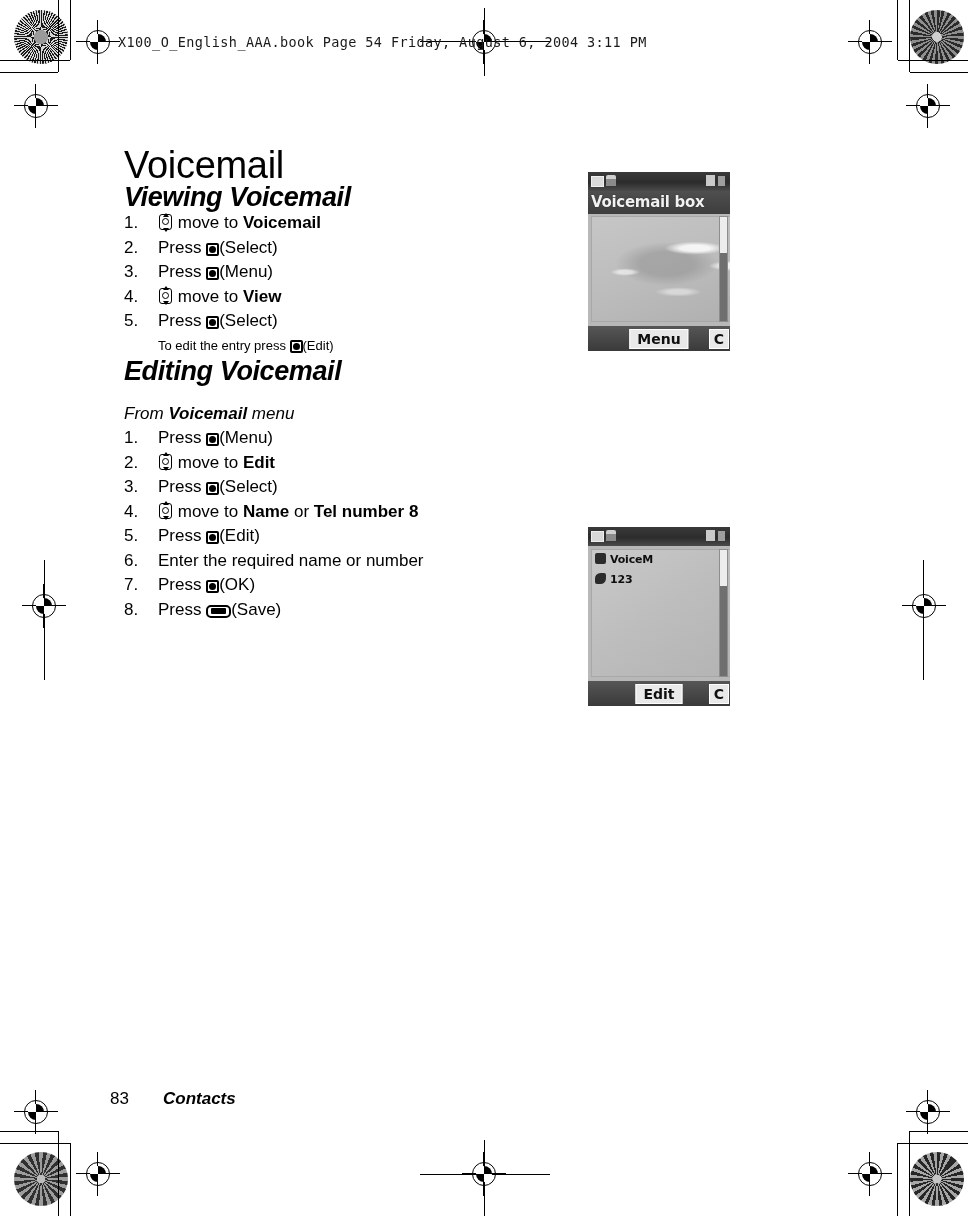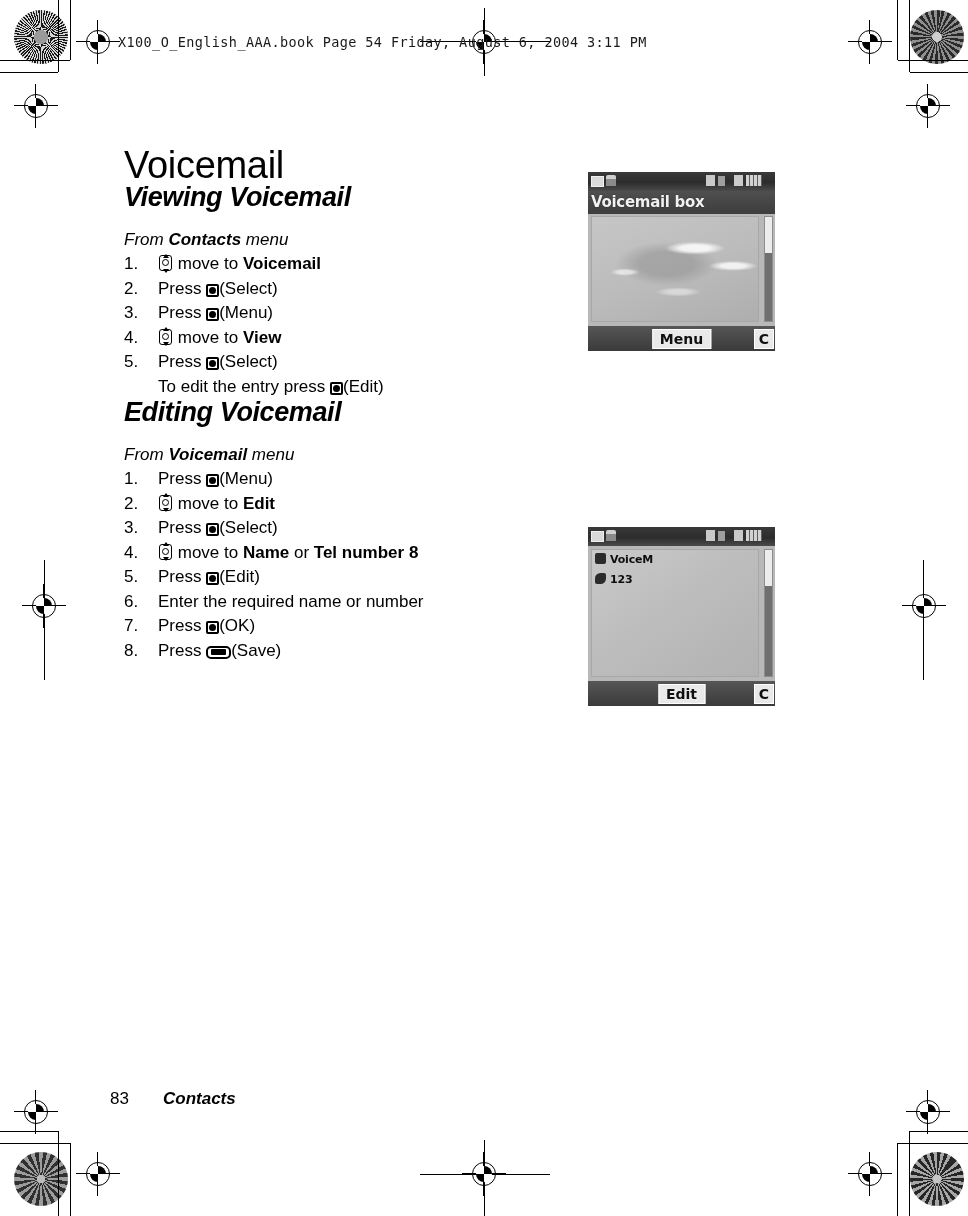--- a/index.html
+++ b/index.html
@@ -79,21 +79,21 @@
   .fromline{font-size:17px;font-style:italic;margin:19px 0 2px 0;}
   .fromline b{font-weight:bold;font-style:italic;}
 
   ol.steps{margin:0;padding:0;list-style:none;}
   ol.steps li{
     font-size:17px;line-height:24.5px;position:relative;padding-left:34px;
     white-space:nowrap;
   }
   ol.steps li .num{position:absolute;left:0;top:0;}
   ol.steps li b{font-weight:bold;}
-  .substep{padding-left:34px;font-size:17px;line-height:24.5px;white-space:nowrap;}
+  .substep{padding-left:34px;font-size:13px;line-height:24.5px;white-space:nowrap;}
 
   
   .key{display:inline-block;vertical-align:-3px;position:relative;}
 
   .key-nav{width:15px;height:18px;}
   .key-nav .body{
     position:absolute;left:1px;top:1px;width:11px;height:14px;
     border:1.6px solid #000;border-radius:3px;
   }
   .key-nav .circ{
@@ -121,21 +121,21 @@
   .key-soft .outline{
     position:absolute;left:0;top:0;width:21px;height:9px;
     border:2px solid #000;border-radius:5px;
   }
   .key-soft .fill{
     position:absolute;left:5px;top:3.5px;width:15px;height:6px;background:#000;border-radius:1px;
   }
 
   
   .shot{
-    position:absolute;width:187px;height:179px;
+    position:absolute;width:142px;height:179px;
     background:#b8b8b8;overflow:hidden;
     font-family:"DejaVu Sans", sans-serif;
   }
   .shot .statusbar{
     position:absolute;left:0;top:0;width:100%;height:19px;
     background:linear-gradient(180deg,#3a3a3a 0%,#2c2c2c 55%,#4a4a4a 100%);
   }
   .shot .sb-ic{position:absolute;top:4px;background:#d9d9d9;}
   .shot .sb-ic.i1{left:3px;width:11px;height:9px;border:1px solid #efefef;}
   .shot .sb-ic.i2{left:18px;width:10px;height:11px;top:3px;
@@ -323,21 +323,20 @@
 
 <div class="bookheader">X100_O_English_AAA.book  Page 54  Friday, August 6, 2004  3:11 PM</div>
 
 <div class="content">
 
   <h1 class="title">Voicemail</h1>
 
 
   <h2 class="section sec-viewing">Viewing Voicemail</h2>
 
-  <p class="fromline"><span>From </span><b>Contacts</b><span> menu</span></p>
 
   <ol class="steps">
 
     <li>
       <span class="num">1.</span><span class="key key-nav"><span class="up"></span><span class="body"></span><span class="circ"></span><span class="dn"></span></span><span> move to </span><b>Voicemail</b>
     </li>
 
     <li>
       <span class="num">2.</span><span>Press </span><span class="key key-center"><span class="sq"></span><span class="ct"></span></span><span>(Select)</span>
     </li>

